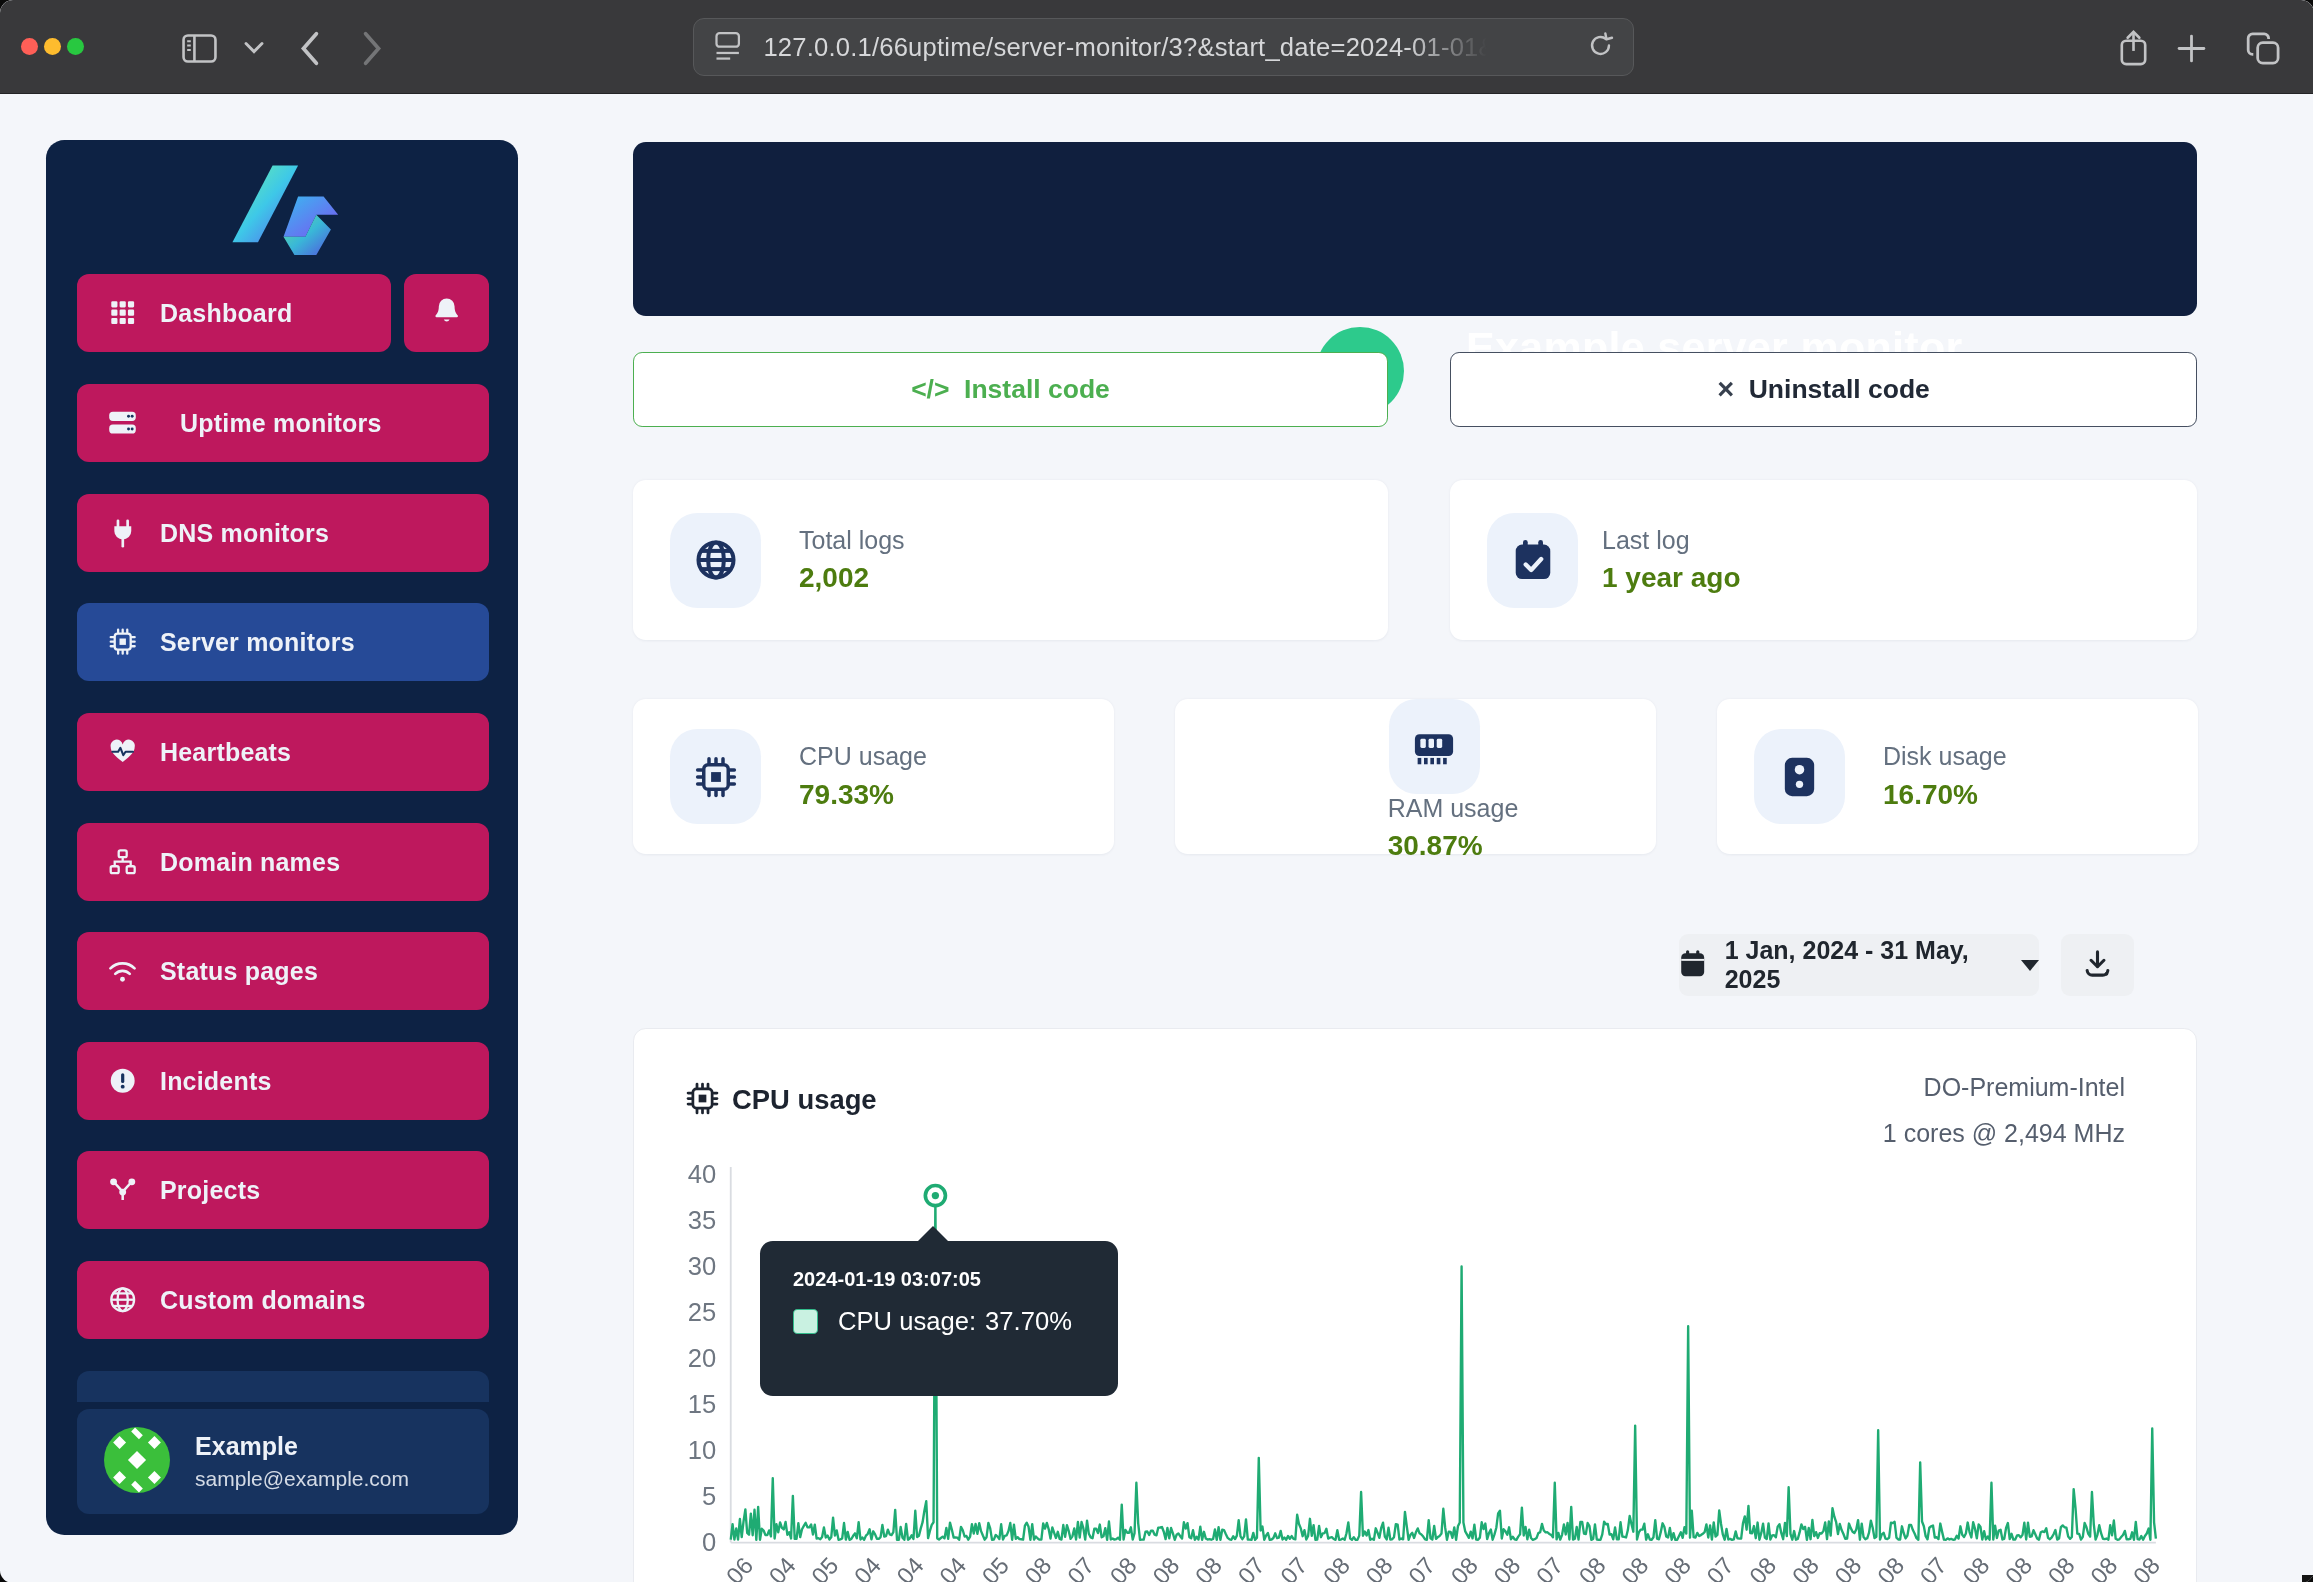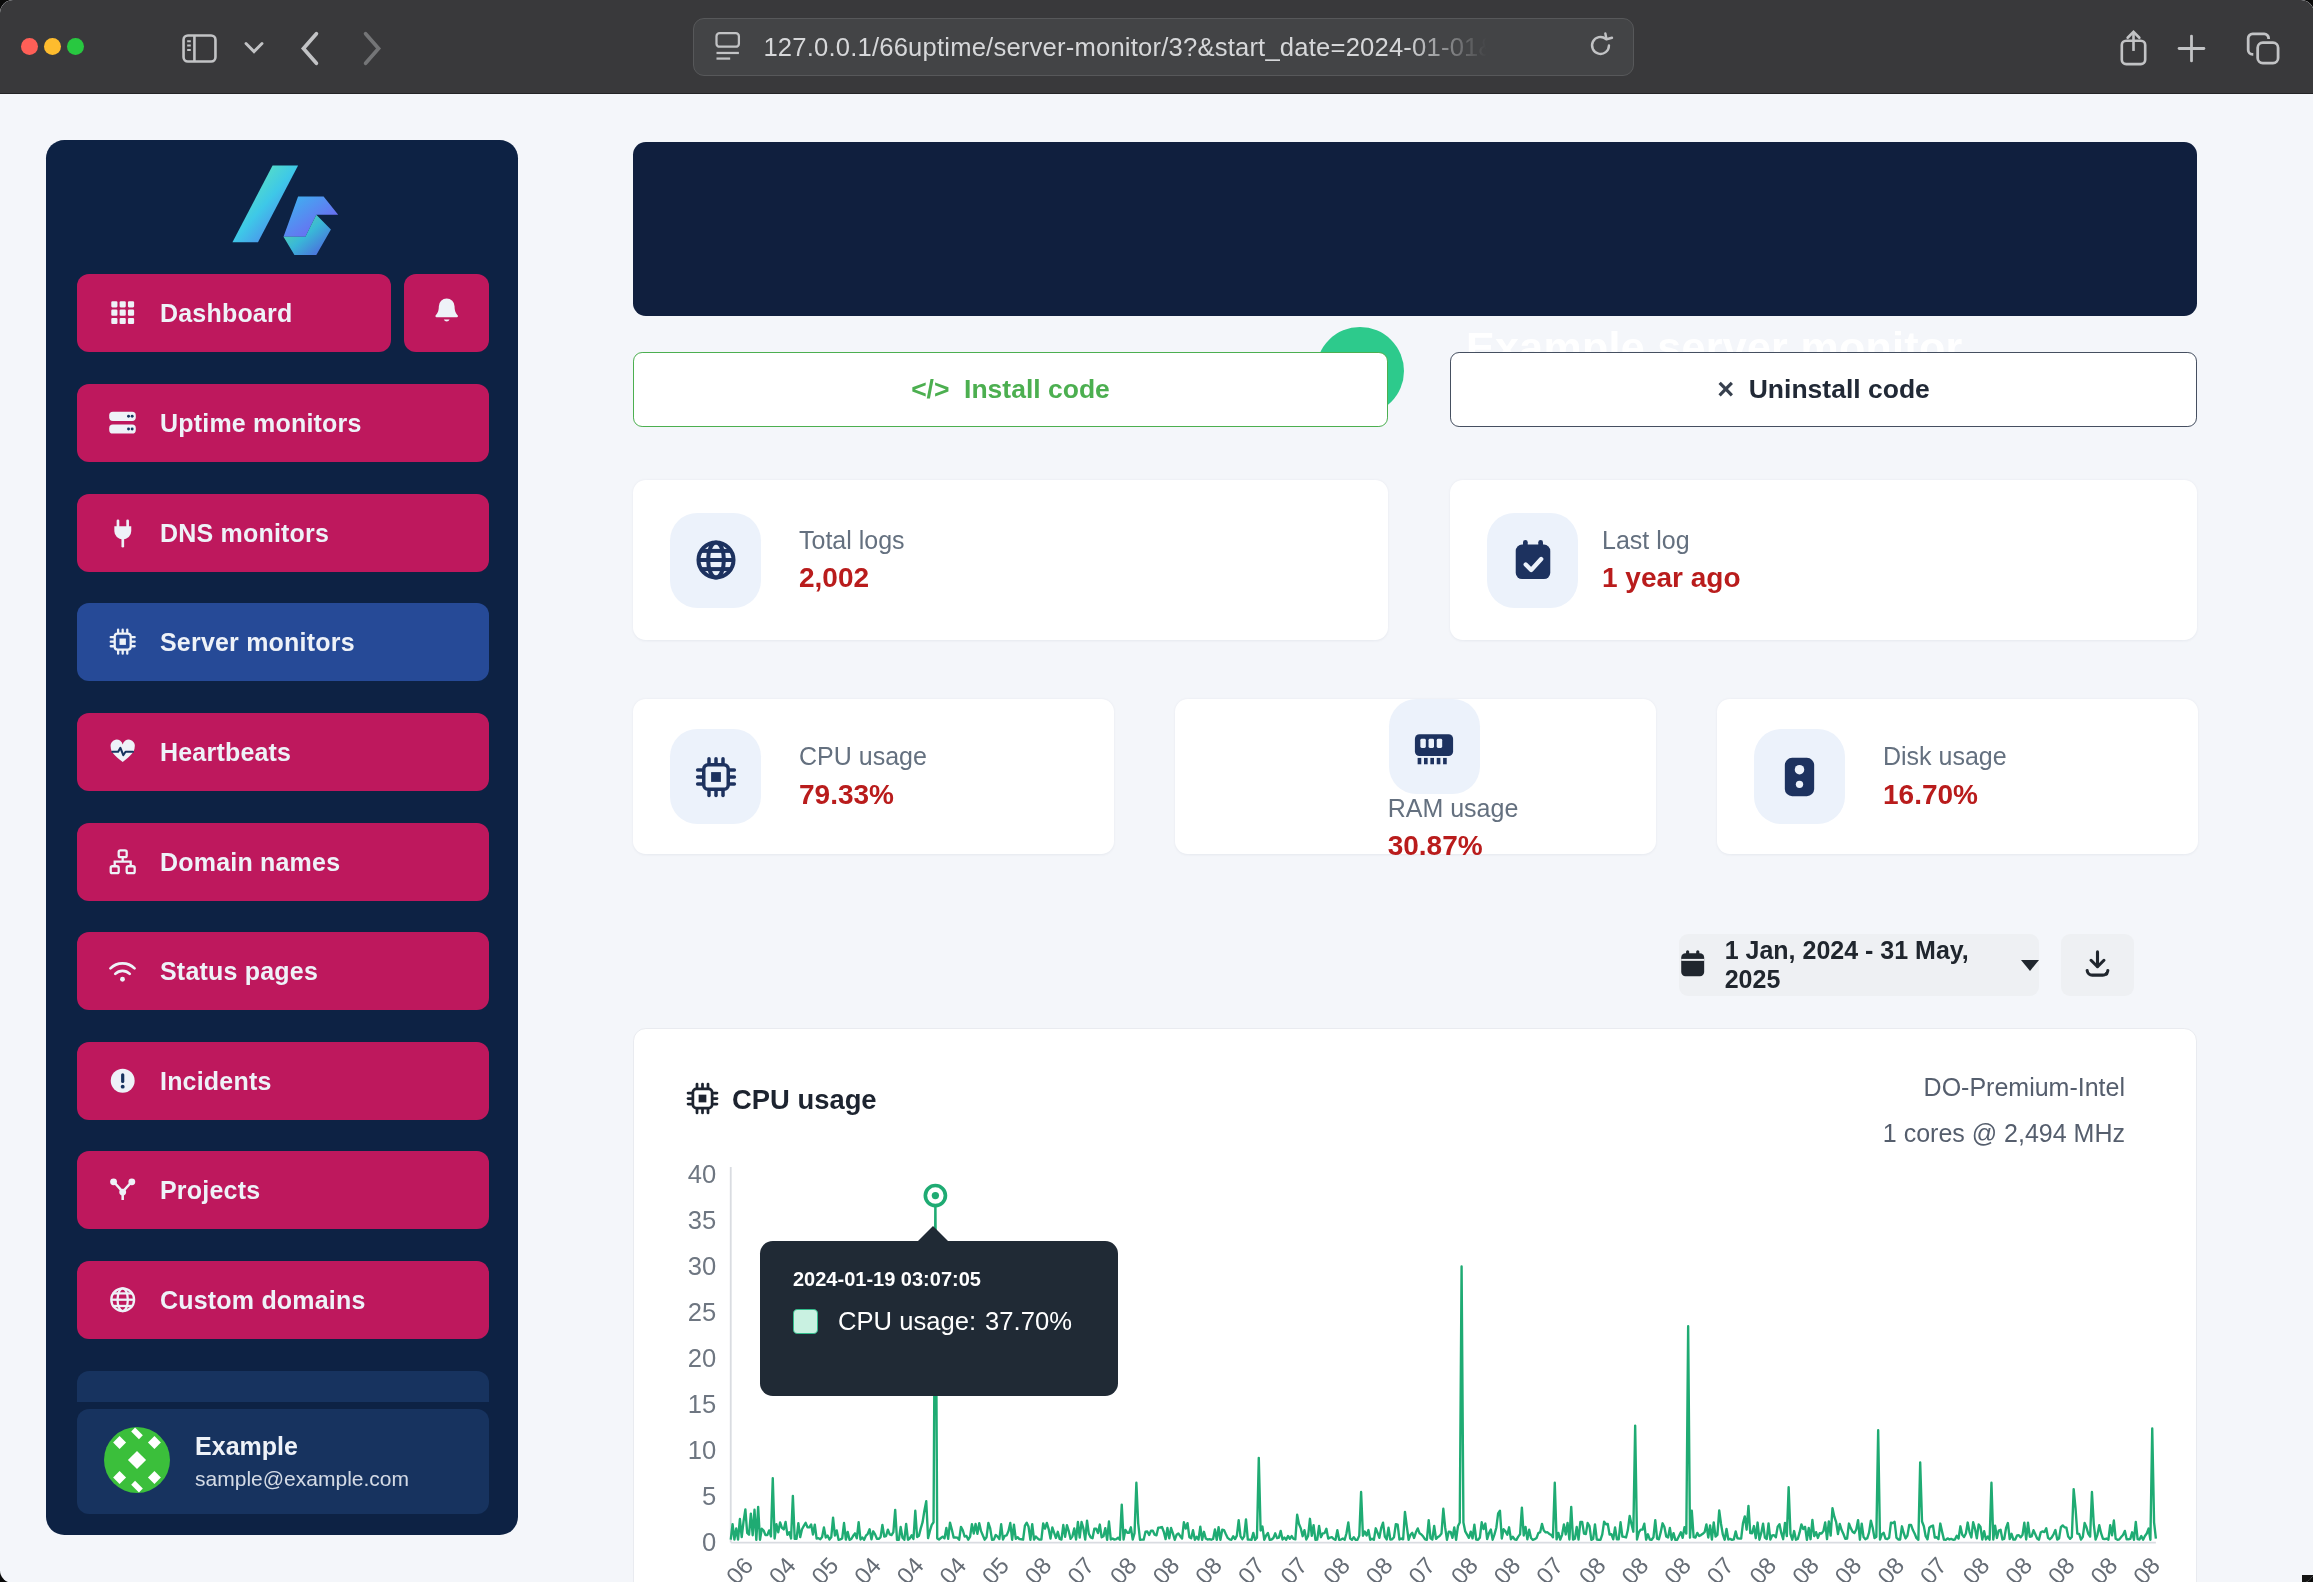--- a/index.html
+++ b/index.html
@@ -16,21 +16,21 @@
   .side-item{position:absolute;left:31px;width:412px;height:78px;background:#be185d;border-radius:12px;display:flex;align-items:center;padding-left:30px;color:#eef2f8;font-size:25px;font-weight:600;letter-spacing:0.2px;}
   .side-item .ic{width:31px;height:31px;margin-right:22px;flex:0 0 auto;display:flex;align-items:center;justify-content:center;}
   .side-item.active{background:#264a97;}
   .usercard{position:absolute;left:31px;top:1269px;width:412px;height:105px;background:#17335f;border-radius:12px;display:flex;align-items:center;padding-left:26.5px;color:#eef2f8;}
   
   .hdrcard{position:absolute;left:633px;top:142px;width:1564px;height:174px;background:#101f3e;border-radius:12.8px;}
   .btn{position:absolute;top:352px;height:75px;border-radius:9.1px;display:flex;align-items:center;justify-content:center;font-size:26.5px;font-weight:600;background:#fff;cursor:pointer;}
   .card{position:absolute;background:#fff;border-radius:12.8px;box-shadow:0 0.9px 2.7px rgba(25,40,70,.06);display:flex;align-items:center;padding-left:37px;}
   .tile{width:91px;height:95px;border-radius:27.4px;background:#ecf2fb;display:flex;align-items:center;justify-content:center;flex:0 0 auto;}
   .stat-label{font-size:25px;color:#64707f;margin-bottom:7.3px;}
-  .stat-value{font-size:28px;color:#b91c1c;font-weight:700;}
+  .stat-value{font-size:28px;color:#4d7c0f;font-weight:700;}
   .chartcard{position:absolute;left:633px;top:1028px;width:1564px;height:555px;background:#fff;border:0.9px solid #e9ebf0;border-radius:12.8px 12.8px 0 0;}
   .tooltip{position:absolute;left:760px;top:1241px;width:358px;height:155px;background:#202a35;border-radius:12.8px;color:#fff;padding:27.4px 33px;}
   .tooltip:before{content:"";position:absolute;left:157px;top:-14.6px;border-left:16.4px solid transparent;border-right:16.4px solid transparent;border-bottom:16.4px solid #202a35;}
   .datebtn{position:absolute;top:934px;height:62px;background:#eef0f3;border-radius:9.1px;display:flex;align-items:center;justify-content:center;color:#20262e;}
   .corner-frag{position:absolute;right:0;bottom:0;width:12px;height:8.2px;background:#141414;}
 </style>
 </head>
 <body>
 
 <div class="window">
@@ -141,21 +141,21 @@
     </div>
     <div class="side-item" style="top:134px;left:358px;width:85px;justify-content:center;padding-left:0;">
       <span>
         <svg width="27.4" height="29" viewBox="0 0 22 24" fill="#eef2f8">
             <path d="M11 2 a6.5 6.5 0 0 1 6.5 6.5 c0 5 1.8 6.5 2.7 7.6 a.9.9 0 0 1 -.7 1.4 L2.5 17.5 a.9.9 0 0 1 -.7 -1.4 C2.7 15 4.5 13.5 4.5 8.5 A6.5 6.5 0 0 1 11 2 Z"></path>
             <path d="M8.6 19.5 a2.6 2.6 0 0 0 4.8 0 Z"></path>
           </svg>
       </span>
     </div>
 
-    <div class="side-item" style="top:244px;">
+    <div class="side-item" style="top:244px;gap:20px;">
       <span class="ic">
         <svg width="29" height="27.4" viewBox="0 0 24 22" fill="#eef2f8">
             <rect x="1" y="2" width="22" height="7.5" rx="3"></rect>
             <rect x="1" y="12.5" width="22" height="7.5" rx="3"></rect>
             <circle cx="17" cy="5.7" r="1.2" fill="#17335f"></circle>
             <circle cx="20" cy="5.7" r="1.2" fill="#17335f"></circle>
             <circle cx="17" cy="16.2" r="1.2" fill="#17335f"></circle>
             <circle cx="20" cy="16.2" r="1.2" fill="#17335f"></circle>
           </svg>
       </span>

